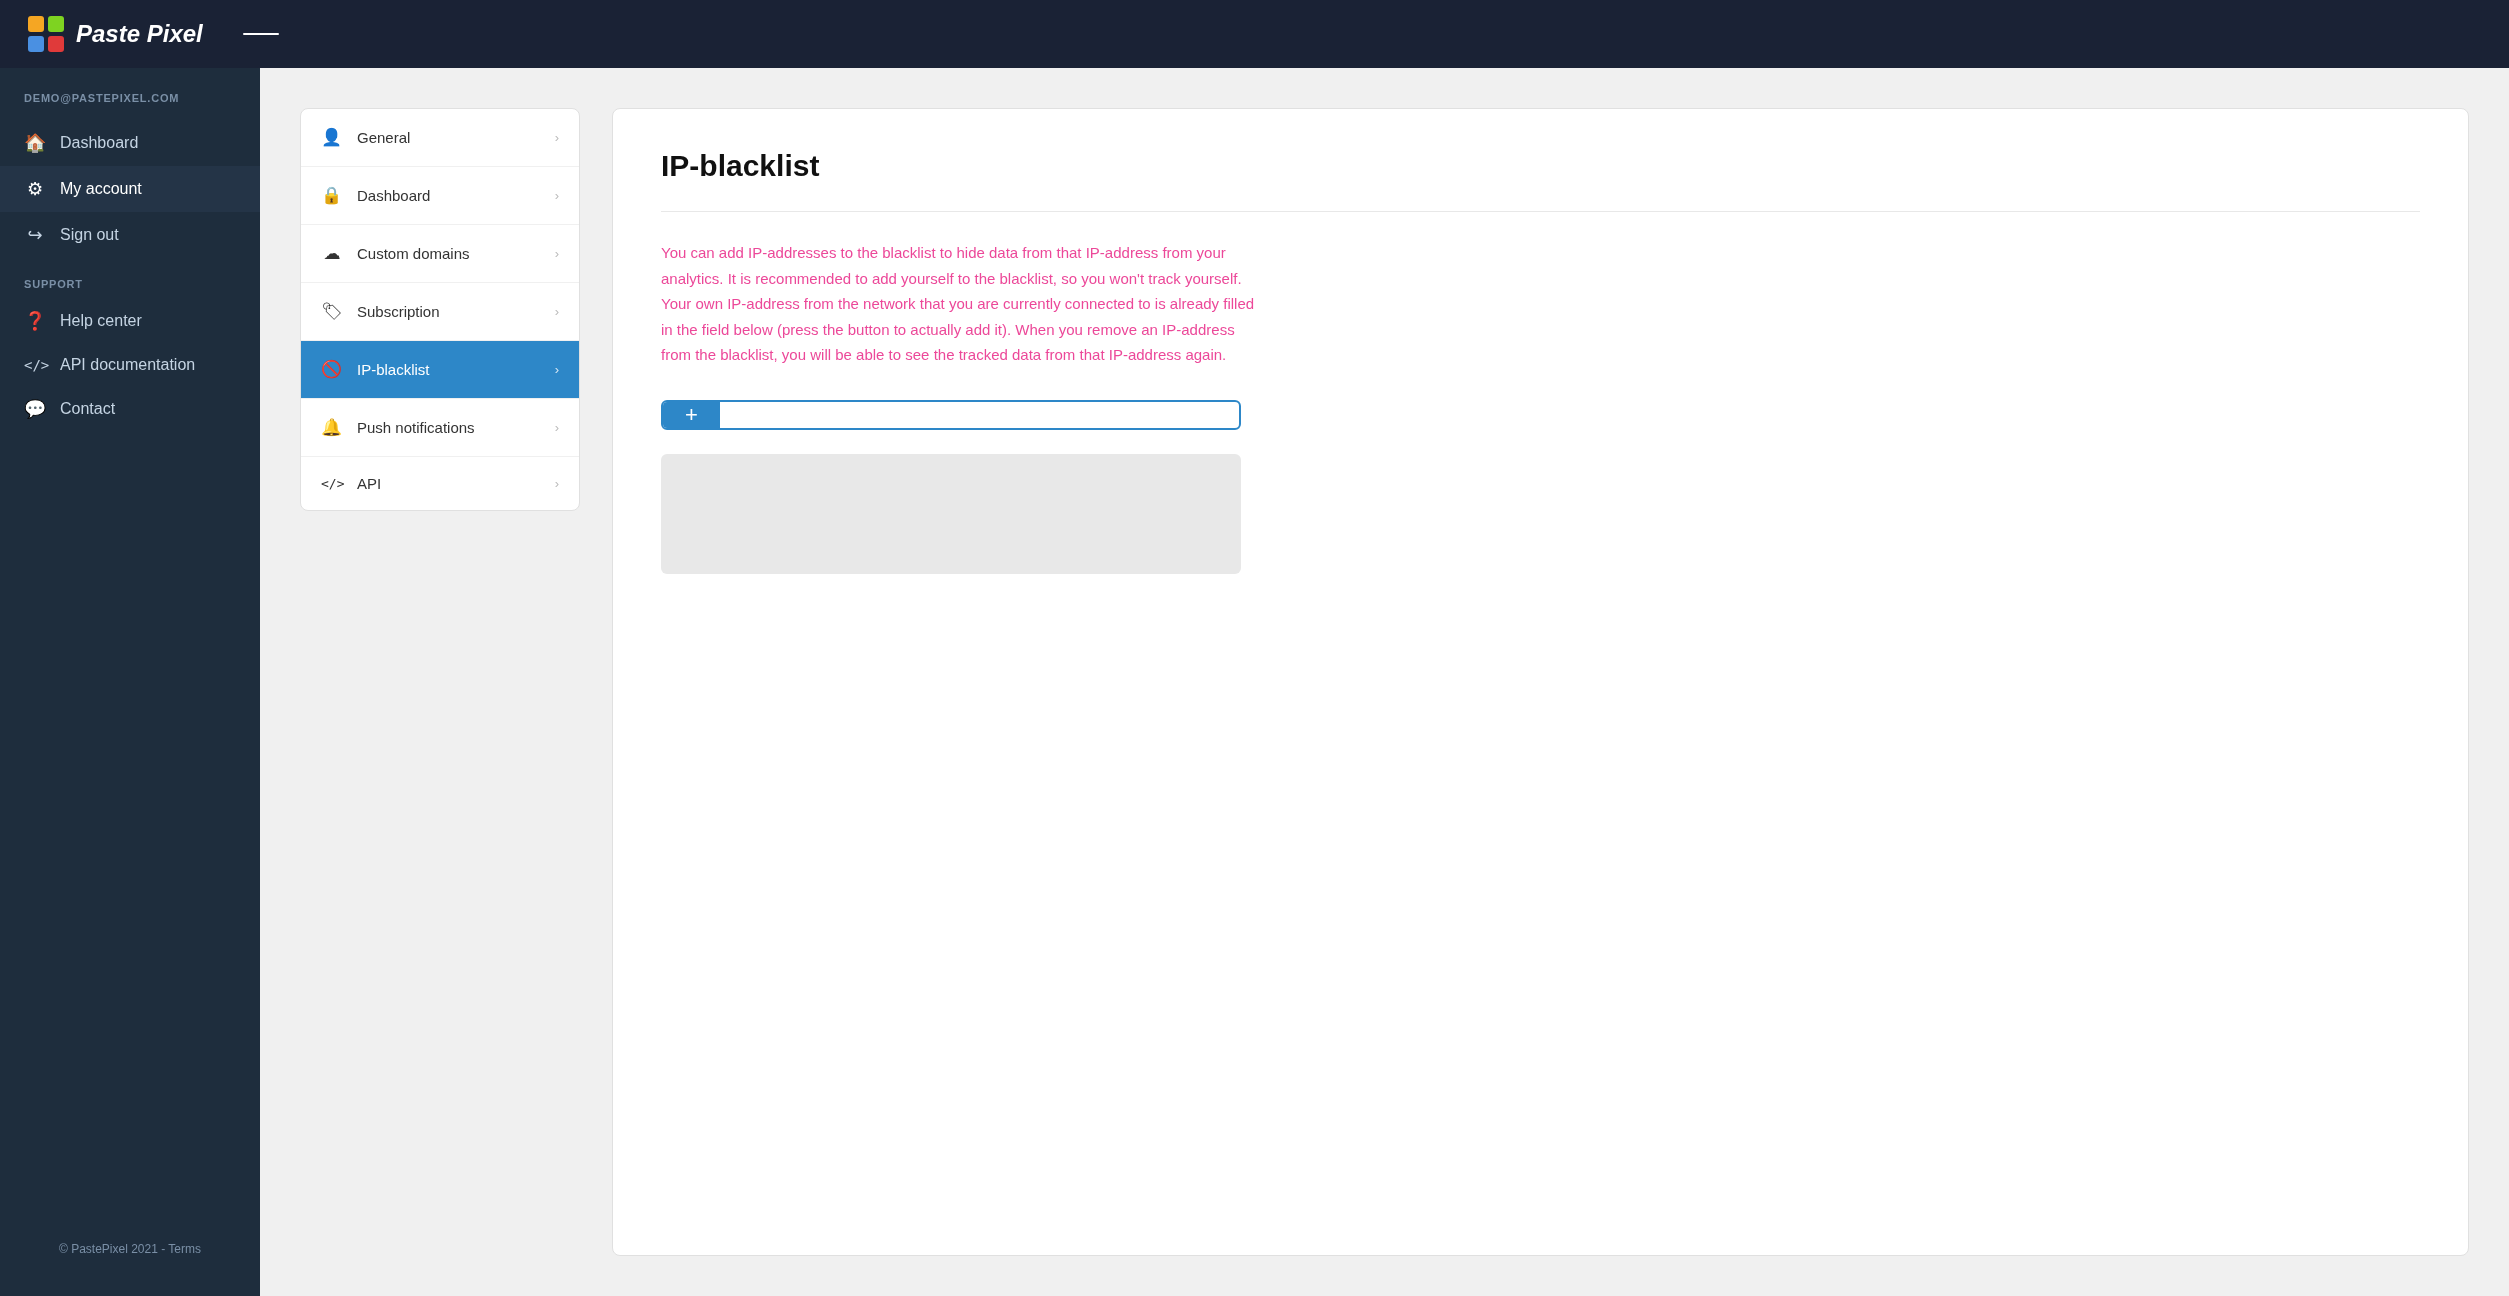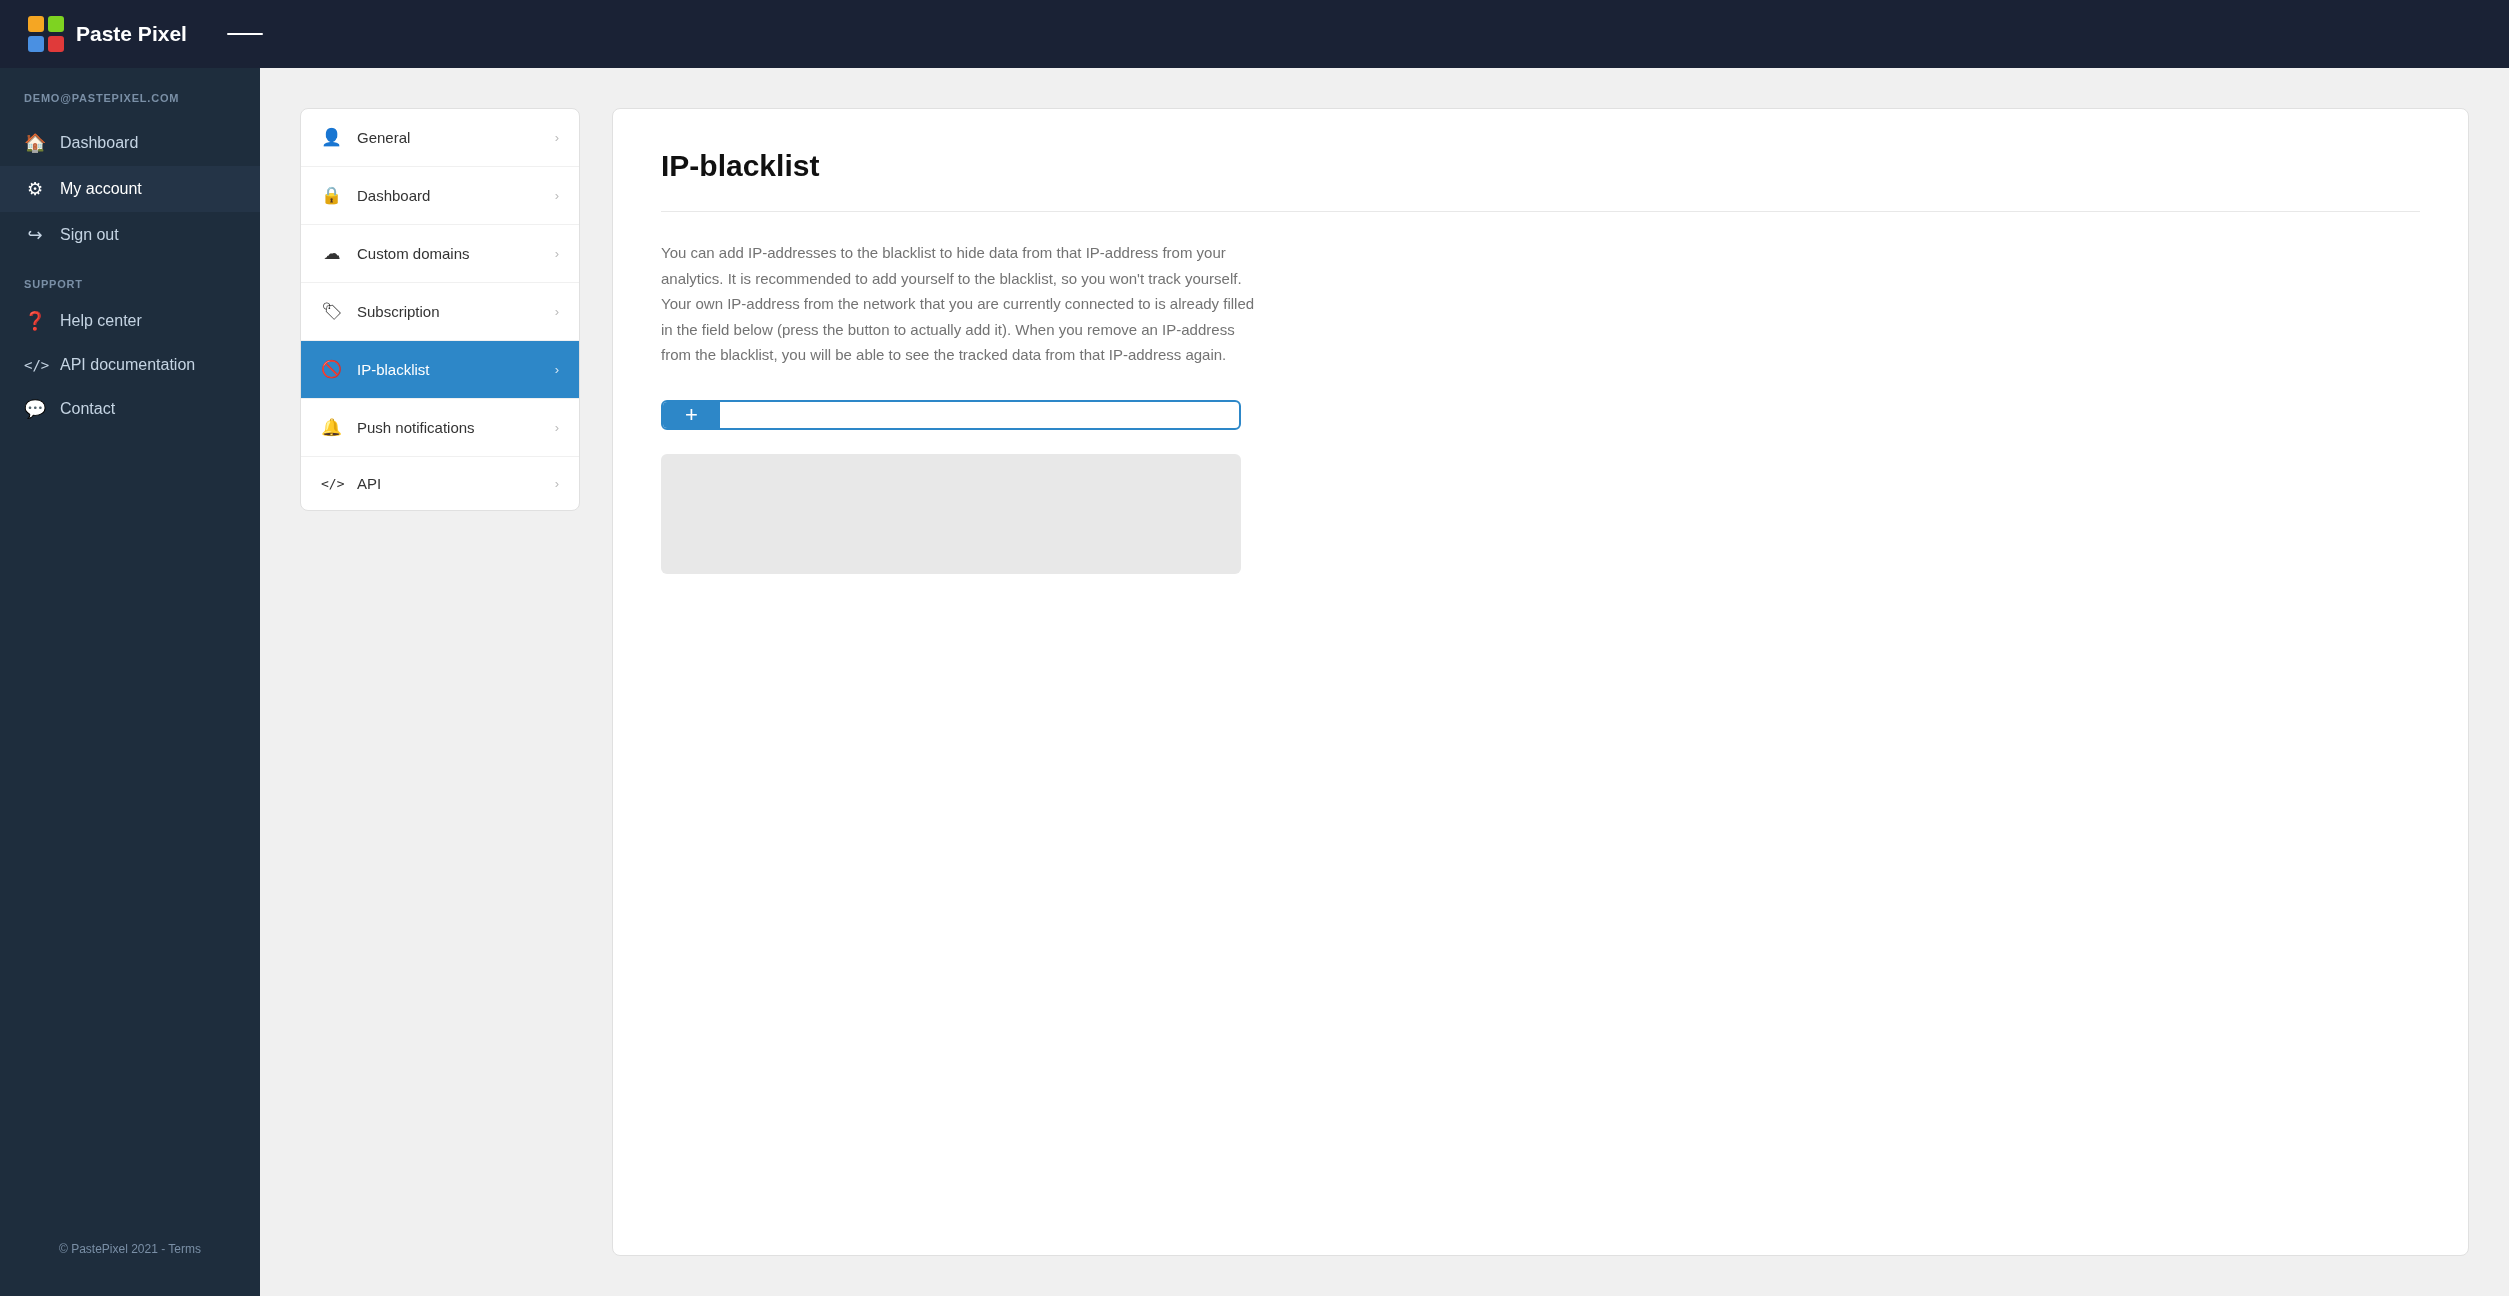--- a/index.html
+++ b/index.html
@@ -18,22 +18,23 @@
       display: flex;
       align-items: center;
       gap: 12px;
     }
     .logo-icon {
       width: 36px;
       height: 36px;
     }
     .topbar-title {
       color: #fff;
-      font-size: 21px;
+      font-size: 24px;
       font-weight: 700;
+      font-style: italic;
     }
     .topbar-divider {
       width: 36px;
       height: 2px;
       background: #fff;
       margin-left: 40px;
       border-radius: 1px;
     }
 
     
@@ -172,21 +173,21 @@
       margin-bottom: 28px;
     }
     .page-divider {
       border: none;
       border-top: 1px solid #e8e8e8;
       margin-bottom: 28px;
     }
     .page-description {
       font-size: 15px;
       line-height: 1.7;
-      color: #737373;
+      color: #ec4899;
       margin-bottom: 32px;
       max-width: 600px;
     }
     .add-to-blacklist-label {
       font-size: 15px;
       font-weight: 700;
       color: #111;
       margin-bottom: 12px;
     }
     .ip-input-row {

